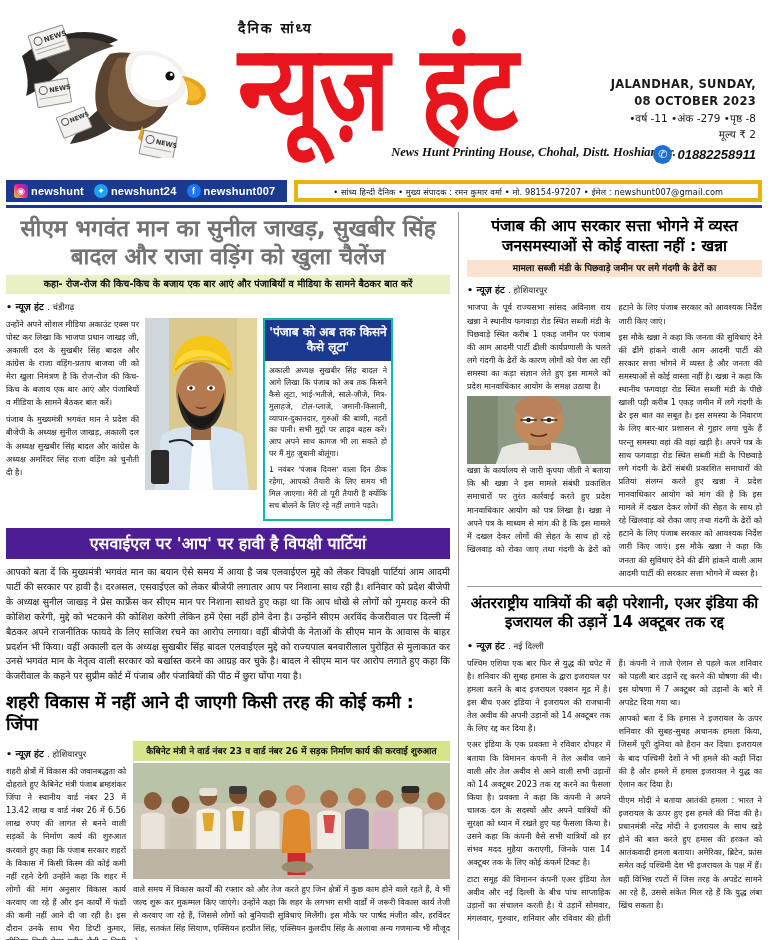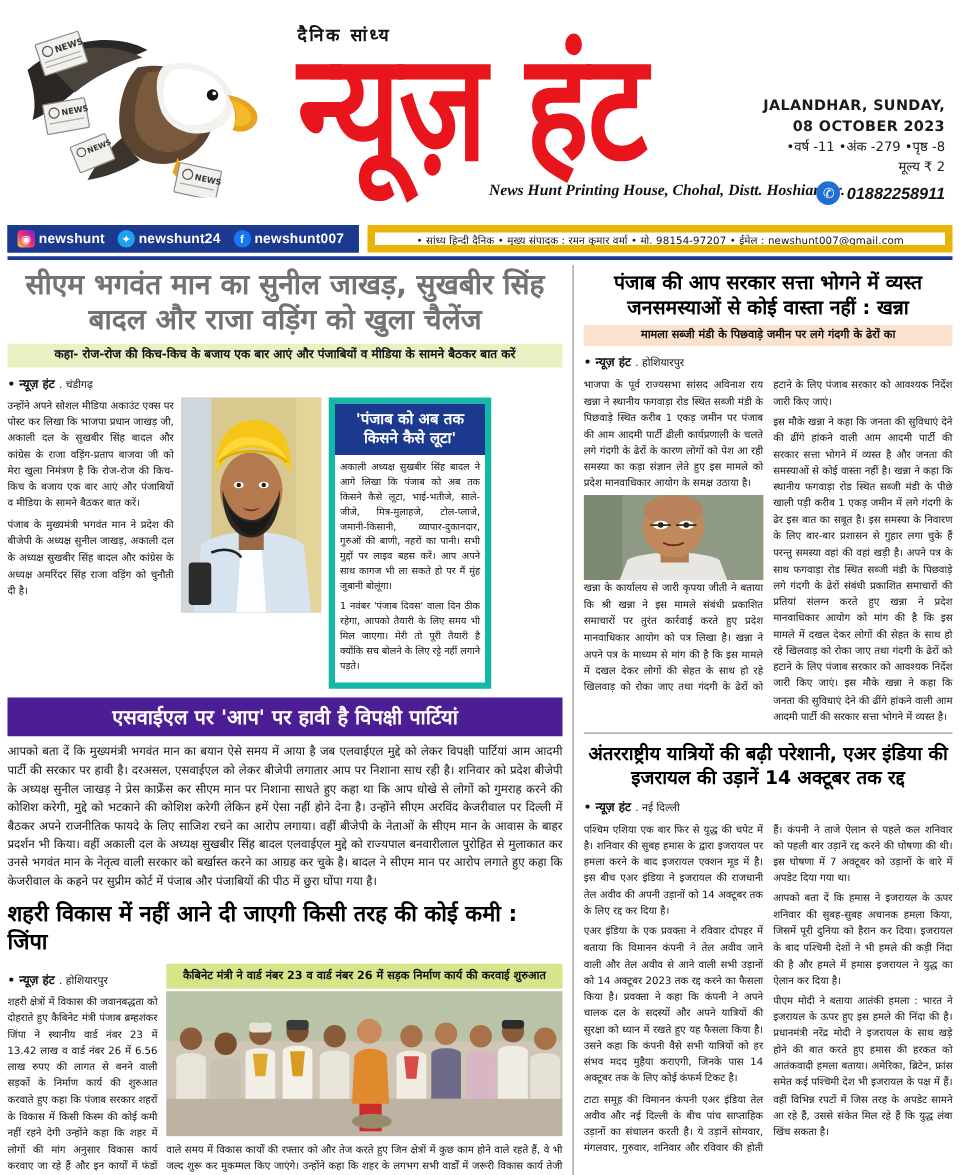--- a/index.html
+++ b/index.html
@@ -52,21 +52,21 @@
     display:flex;align-items:center;gap:0;background:#1b3a8f;
     border:1px solid #1b3a8f;padding:0 6px 0 2px;
   }
   .s-item{display:flex;align-items:center;gap:3px;padding:0 5px;}
   .s-ico{width:14px;height:14px;border-radius:3px;display:flex;align-items:center;justify-content:center;color:#fff;font-size:9px;font-weight:700;}
   .ig{background:linear-gradient(45deg,#f9ce34,#ee2a7b,#6228d7);}
   .tw{background:#1da1f2;border-radius:50%;}
   .fb{background:#1877f2;border-radius:50%;}
   .s-label{color:#fff;font-size:11px;font-weight:700;letter-spacing:.2px;}
   .social-right{
-    flex:1;margin-left:7px;border:6px solid #eab308;
+    flex:1;margin-left:7px;border:4px solid #eab308;
     display:flex;align-items:center;justify-content:center;
     font-family:"DejaVu Sans",sans-serif;font-size:8.2px;color:#111;letter-spacing:.1px;
     padding:0 4px;overflow:hidden;white-space:nowrap;
   }
 
   .rule-thick{height:2.5px;background:#1b3a8f;margin:3px 0 0 0;}
 
   
   .content{display:flex;gap:0;margin-top:4px;}
   .col-left{width:452px;padding-right:8px;box-sizing:border-box;}
@@ -105,21 +105,21 @@
   .top-flow{display:flex;gap:6px;margin-top:0;}
   .tf-col{width:133px;}
   .tf-photo{width:112px;}
   .tf-box{width:130px;}
 
   .photo{
     width:100%;background:#ccc;position:relative;overflow:hidden;display:block;
   }
   .photo svg{display:block;width:100%;height:100%;}
 
-  .bluebox{border:5px solid #14b8a6;}
+  .bluebox{border:2px solid #14b8a6;}
   .bluebox .bb-head{
     background:#1b3a8f;color:#fff;text-align:center;
     font-family:"DejaVu Sans",sans-serif;font-weight:700;font-size:12px;
     line-height:1.3;padding:5px 3px;
   }
   .bluebox .bb-body{padding:4px 4px 3px 4px;}
   .bluebox .para{font-size:7.7px;line-height:1.55;}
 
   .redbar{
     background:#4c1d95;color:#fff;text-align:center;

